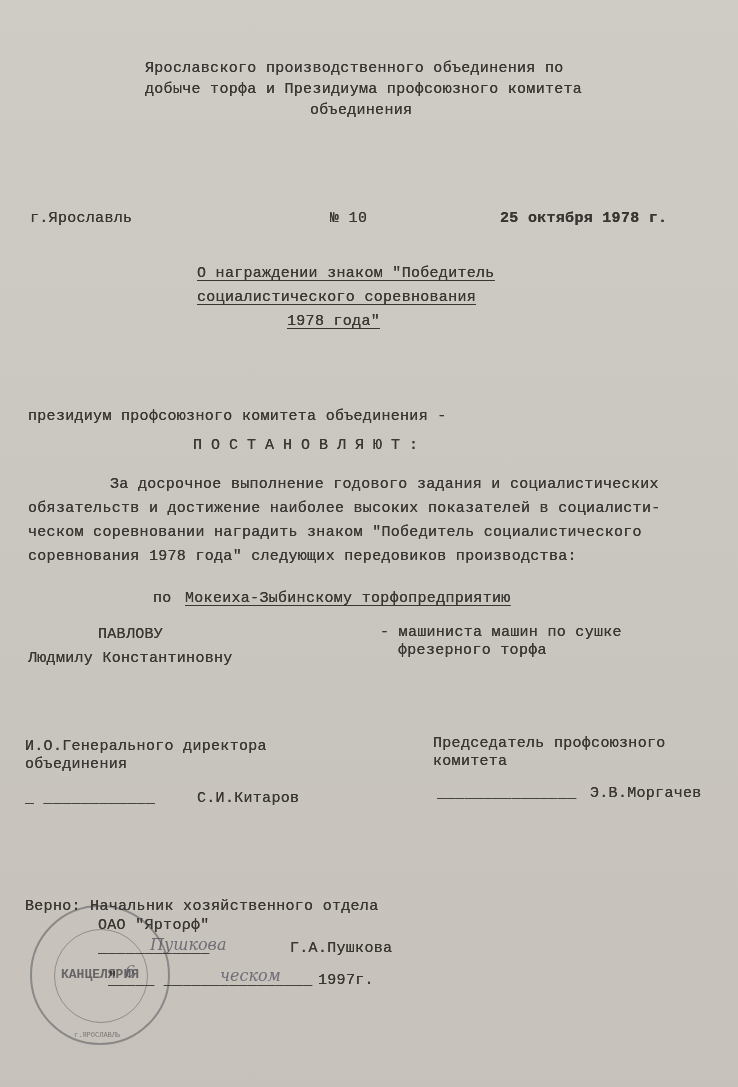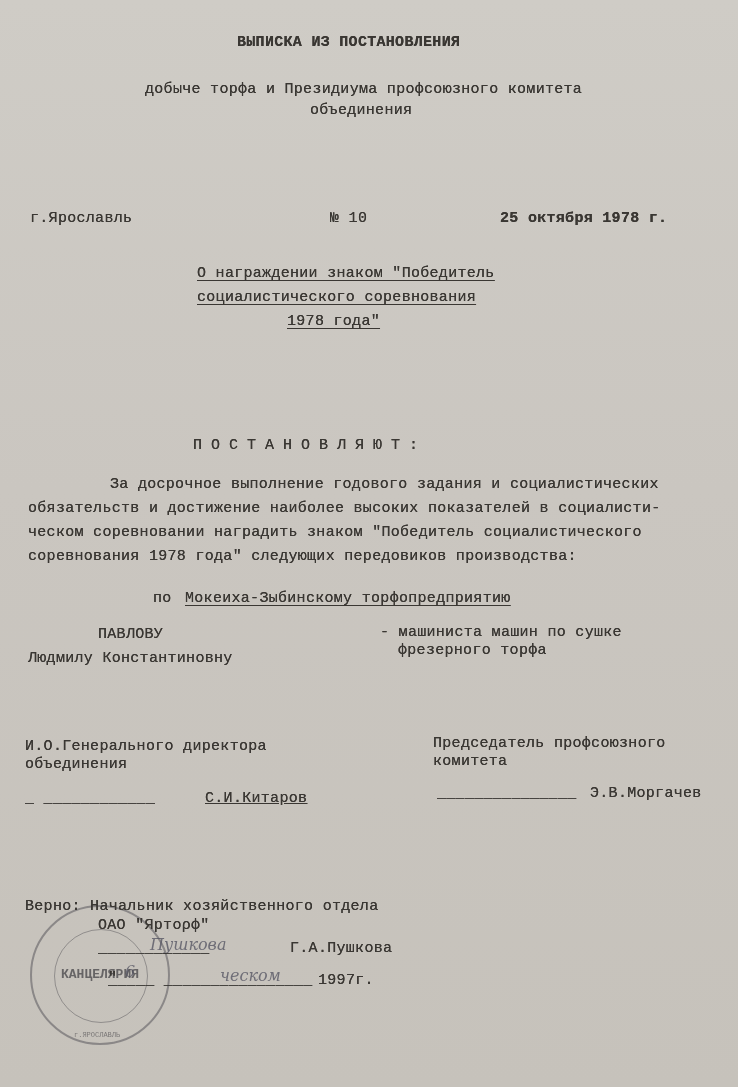--- a/index.html
+++ b/index.html
@@ -43,51 +43,52 @@
   .handwriting {
     position: absolute; font-family: "DejaVu Serif", serif; font-style: italic;
     color: rgba(80,80,95,0.75); font-size: 16px;
   }
 </style>
 </head>
 <body>
 
 <div class="page">
 
-  <div class="line bold" style="left:237px; top:34px; font-size:15px;">ВЫПИСКА ИЗ ПОСТАНОВЛЕНИЯ</div>
+  <div class="line" style="left:145px; top:60px;">Ярославского производственного объединения по</div>
   <div class="line" style="left:145px; top:81px;">добыче торфа и Президиума профсоюзного комитета</div>
   <div class="line" style="left:310px; top:102px;">объединения</div>
 
   <div class="line" style="left:30px; top:210px;">г.Ярославль</div>
   <div class="line" style="left:330px; top:210px;">№ 10</div>
   <div class="line bold" style="left:500px; top:210px;">25 октября 1978 г.</div>
 
   <div class="line ul" style="left:197px; top:265px;">О награждении знаком "Победитель</div>
   <div class="line ul" style="left:197px; top:289px;">социалистического соревнования</div>
   <div class="line ul" style="left:287px; top:313px;">1978 года"</div>
 
+  <div class="line" style="left:28px; top:408px;">президиум профсоюзного комитета объединения -</div>
   <div class="line spaced" style="left:193px; top:437px;">ПОСТАНОВЛЯЮТ:</div>
 
   <div class="line" style="left:110px; top:476px;">За досрочное выполнение годового задания и социалистических</div>
   <div class="line" style="left:28px; top:500px;">обязательств и достижение наиболее высоких показателей в социалисти-</div>
   <div class="line" style="left:28px; top:524px;">ческом соревновании наградить знаком "Победитель социалистического</div>
   <div class="line" style="left:28px; top:548px;">соревнования 1978 года" следующих передовиков производства:</div>
 
   <div class="line" style="left:153px; top:590px;">по</div>
   <div class="line ul" style="left:185px; top:590px;">Мокеиха-Зыбинскому торфопредприятию</div>
 
   <div class="line" style="left:98px; top:626px;">ПАВЛОВУ</div>
   <div class="line" style="left:28px; top:650px;">Людмилу Константиновну</div>
   <div class="line" style="left:380px; top:624px;">- машиниста машин по сушке</div>
   <div class="line" style="left:398px; top:642px;">фрезерного торфа</div>
 
   <div class="line" style="left:25px; top:738px;">И.О.Генерального директора</div>
   <div class="line" style="left:25px; top:756px;">объединения</div>
   <div class="line" style="left:25px; top:790px;">_ ____________</div>
-  <div class="line" style="left:205px; top:790px;text-decoration:underline;">С.И.Китаров</div>
+  <div class="line" style="left:197px; top:790px;">С.И.Китаров</div>
 
   <div class="line" style="left:433px; top:735px;">Председатель профсоюзного</div>
   <div class="line" style="left:433px; top:753px;">комитета</div>
   <div class="line" style="left:437px; top:785px;">_______________</div>
   <div class="line" style="left:590px; top:785px;">Э.В.Моргачев</div>
 
   <div class="stamp">
     <div class="inner"></div>
     <div class="center">КАНЦЕЛЯРИЯ</div>
     <div class="ring" style="left:42px; top:124px;">г.ЯРОСЛАВЛЬ</div>

